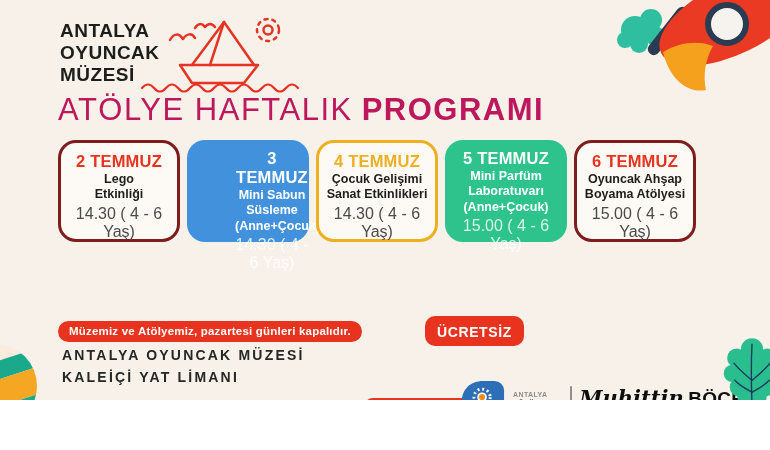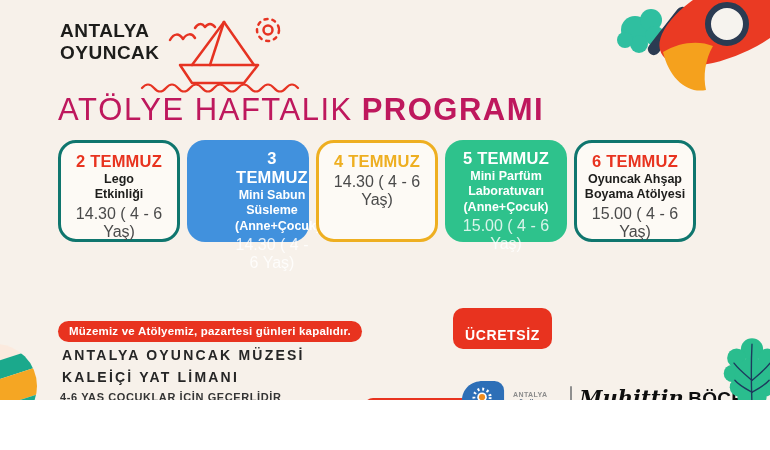--- a/index.html
+++ b/index.html
@@ -26,21 +26,21 @@
   .page-title .t-bold { font-weight:800; }
   
   .cards { position:absolute; left:58px; top:140px; display:flex; gap:7px; }
   .card {
     box-sizing:border-box; width:122px; height:102px;
     border-radius:18px; text-align:center; padding-top:9px;
   }
   .card-date { font-size:16.5px; font-weight:800; letter-spacing:.2px; }
   .card-title { font-size:12.5px; font-weight:700; line-height:1.22; white-space:pre-line; margin-top:1px; }
   .card-time { font-size:16px; margin-top:2px; }
-  .outline { background:#fdfaf5; border:3px solid #0f766e; }
+  .outline { background:#fdfaf5; border:3px solid #7f1d1d; }
   .outline .card-time { color:#4a4a4a; }
   .outline-red .card-date { color:#e8331f; }
   .outline-yellow { border-color:#eeaf21; }
   .outline-yellow .card-date { color:#eeaf21; }
   .filled { color:#fff; }
   .filled .card-time { color:rgba(255,255,255,.82); }
   .filled-blue { background:#4191dd;padding-left:48px; }
   .filled-green { background:#2ec28c; }
   
   .closed-pill {
@@ -59,23 +59,23 @@
     letter-spacing:.6px; color:#343434; white-space:nowrap;
   }
   .info-1 { top:391px; }
   .info-2 { top:404px; }
   .phone-badge {
     position:absolute; left:364px; top:398px;
     background:#e8331f; color:#fff; font-weight:800; font-size:12.5px;
     padding:3px 10px 4px; border-radius:9px; letter-spacing:.6px; white-space:nowrap;
   }
   .free-badge {
-    position:absolute; left:425px; top:308px;
+    position:absolute; left:425px; top:316px;
     background:#e8331f; color:#fff; font-weight:800; font-size:14px;
-    padding:19px 12px 6px; border-radius:10px; letter-spacing:.6px;margin-left:28px;
+    padding:8px 12px 6px; border-radius:10px; letter-spacing:.6px;
   }
   
   .muni { position:absolute; left:460px; top:379px; display:flex; align-items:center; gap:7px; }
   .muni-name { font-size:7px; line-height:9px; font-weight:700; letter-spacing:.4px; }
   .muni-name .l1 { color:#8c8c8c; }
   .muni-name .l2 { color:#17365c; }
   .muni-name .l3 { color:#7d98b3; }
   .muni-divider { width:2px; height:34px; background:#8f8f8f; border-radius:1px; }
   .mayor-name { white-space:nowrap; color:#0e0e0e; }
   .mayor-first {
@@ -89,20 +89,21 @@
   .leaf { position:absolute; right:-12px; bottom:-14px; }
 </style>
 </head>
 <body>
 
 <div class="poster">
 
   <div class="logo-text">
     <div>ANTALYA</div>
     <div>OYUNCAK</div>
+    <div>MÜZESİ</div>
   </div>
 
   <span class="boat">
     <svg width="165" height="85" viewBox="0 0 165 85">
       <g fill="none" stroke="#e63322" stroke-width="2.5" stroke-linecap="round" stroke-linejoin="round">
         <path d="M30,32 c4,-7 9,-7 13,-1 c4,-6 9,-6 12,-1"></path>
         <path d="M55,20 c3,-5 7,-5 10,-1 c3,-4 7,-4 10,0"></path>
         <circle cx="128" cy="22" r="11" stroke-dasharray="3 5"></circle>
         <circle cx="128" cy="22" r="4.5"></circle>
         <path d="M40,57 L52,75 L104,75 L118,57 Z"></path>
@@ -144,20 +145,22 @@
     </div>
     <div class="card filled filled-blue">
       <div class="card-date">3 TEMMUZ</div>
       <div class="card-title">Mini Sabun
 Süsleme
 (Anne+Çocuk)</div>
       <div class="card-time">14.30 ( 4 - 6 Yaş)</div>
     </div>
     <div class="card outline outline-yellow">
       <div class="card-date">4 TEMMUZ</div>
+      <div class="card-title">Çocuk Gelişimi
+Sanat Etkinlikleri</div>
       <div class="card-time">14.30 ( 4 - 6 Yaş)</div>
     </div>
     <div class="card filled filled-green">
       <div class="card-date">5 TEMMUZ</div>
       <div class="card-title">Mini Parfüm
 Laboratuvarı
 (Anne+Çocuk)</div>
       <div class="card-time">15.00 ( 4 - 6 Yaş)</div>
     </div>
     <div class="card outline outline-red">
@@ -166,21 +169,20 @@
 Boyama Atölyesi</div>
       <div class="card-time">15.00 ( 4 - 6 Yaş)</div>
     </div>
   </div>
 
   <div class="closed-pill">Müzemiz ve Atölyemiz, pazartesi günleri kapalıdır.</div>
   <div class="free-badge">ÜCRETSİZ</div>
 
   <div class="museum-name">ANTALYA OYUNCAK MÜZESİ</div>
   <div class="location">KALEİÇİ YAT LİMANI</div>
-  <div class="info-line info-1">4-6 YAŞ ÇOCUKLAR İÇİN GEÇERLİDİR</div>
   <div class="info-line info-2">REZERVASYONLUDUR, KAYIT İÇİN RANDEVU ALINIZ :</div>
   <div class="phone-badge">0242 247 75 10</div>
 
   <div class="muni">
     <span>
       <svg width="46" height="44" viewBox="0 0 48 46">
         <path d="M24,2 h12 a10,10 0 0 1 10,10 v22 a10,10 0 0 1 -10,10 h-24 a10,10 0 0 1 -10,-10 v-12 C2,11 11,2 24,2 Z" fill="#2d6fb7"></path>
         <circle cx="23" cy="19" r="8.5" fill="none" stroke="#fff" stroke-width="3" stroke-dasharray="2 3"></circle>
         <circle cx="23" cy="19" r="5" fill="#fff"></circle>
         <circle cx="23" cy="19" r="3.2" fill="#f08c1e"></circle>

